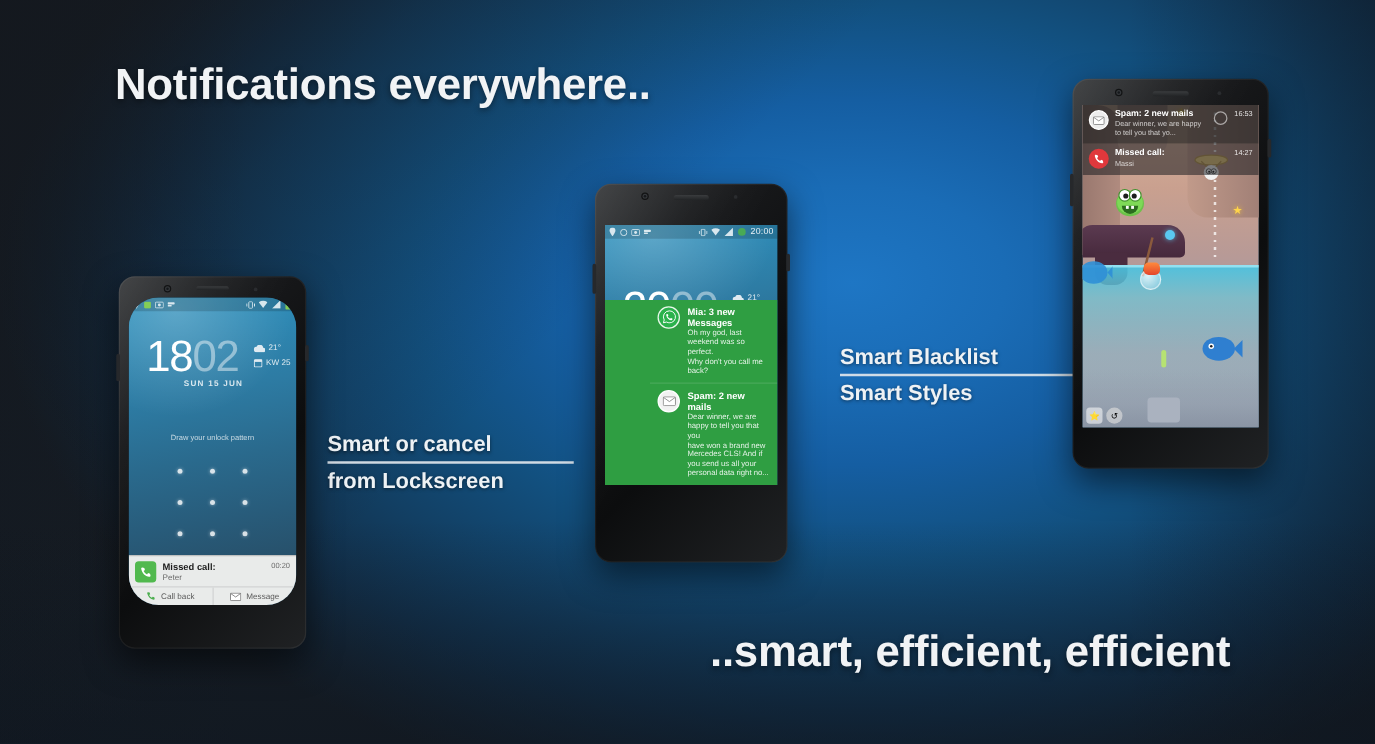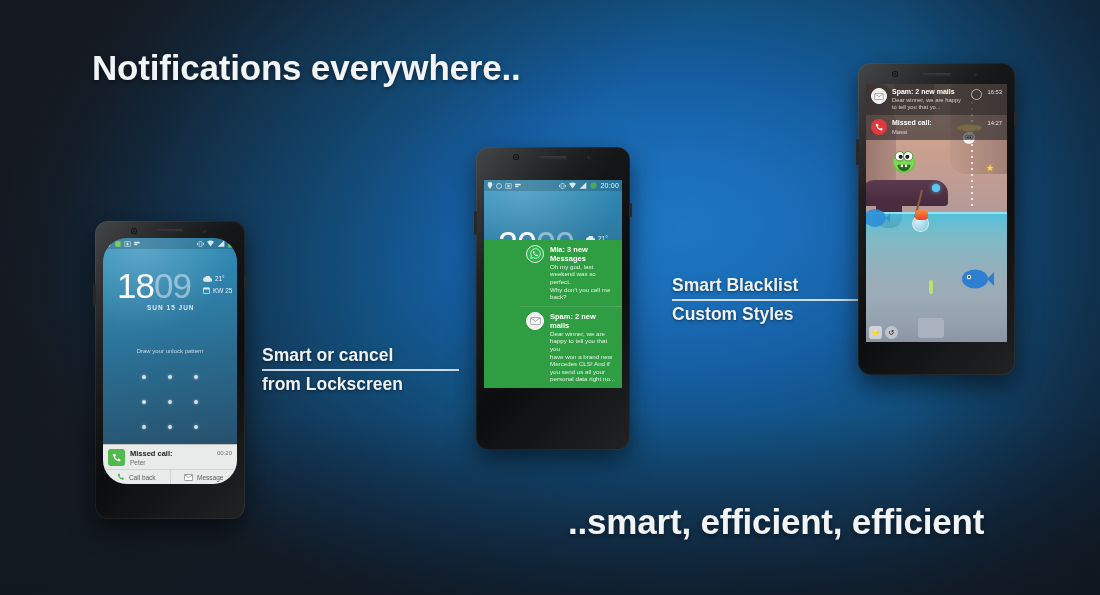--- a/index.html
+++ b/index.html
@@ -169,21 +169,21 @@
 
   <div class="caption" id="caption-lock">
     <div class="l1">Smart or cancel</div>
     <div class="rule"></div>
     <div class="l2">from Lockscreen</div>
   </div>
 
   <div class="caption" id="caption-black">
     <div class="l1">Smart Blacklist</div>
     <div class="rule"></div>
-    <div class="l2">Custom Styles</div>
+    <div class="l2">Smart Styles</div>
   </div>
 
   <div class="phone" style="left:95px; top:221px; width:150px; height:298px;">
     <div class="chassis"></div>
     <div class="speaker" style="left:62px; top:8px; width:26px; height:3px;"></div>
     <div class="camera" style="left:37px; top:8px; width:4px; height:4px;"></div>
     <div class="sensor" style="left:108px; top:9px; width:3px; height:3px;"></div>
     <div class="sidebtn" style="left:-2px; top:62px; width:3px; height:22px;"></div>
     <div class="sidebtn" style="right:-2px; top:55px; width:3px; height:13px;"></div>
 
@@ -222,21 +222,21 @@
           <svg class="sb-ico" width="6" height="8" viewBox="0 0 10 13">
               <rect x="3" y="0" width="4" height="1.5" fill="#8bd44f"></rect>
               <rect x="0.6" y="1.5" width="8.8" height="11" rx="1" fill="#8bd44f"></rect>
             </svg>
         </div>
       </div>
 
       <div class="clockrow" style="left:14px; top:30px;">
         <div class="bigclock" style="font-size:35px;">
           <span class="hh">18</span>
-            <span class="mm">09</span>
+            <span class="mm">02</span>
         </div>
         <div class="wx" style="margin-left:12px; margin-top:7px;">
           <div class="wx-row">
             <svg width="9" height="6" viewBox="0 0 16 10">
                 <path d="M4 10a4 4 0 010-8 5 5 0 019.5 1.5A3.2 3.2 0 0113 10z" fill="#dfeaf1"></path>
               </svg>
             <span>21°</span>
           </div>
           <div class="wx-row">
             <svg width="7" height="7" viewBox="0 0 10 10">

